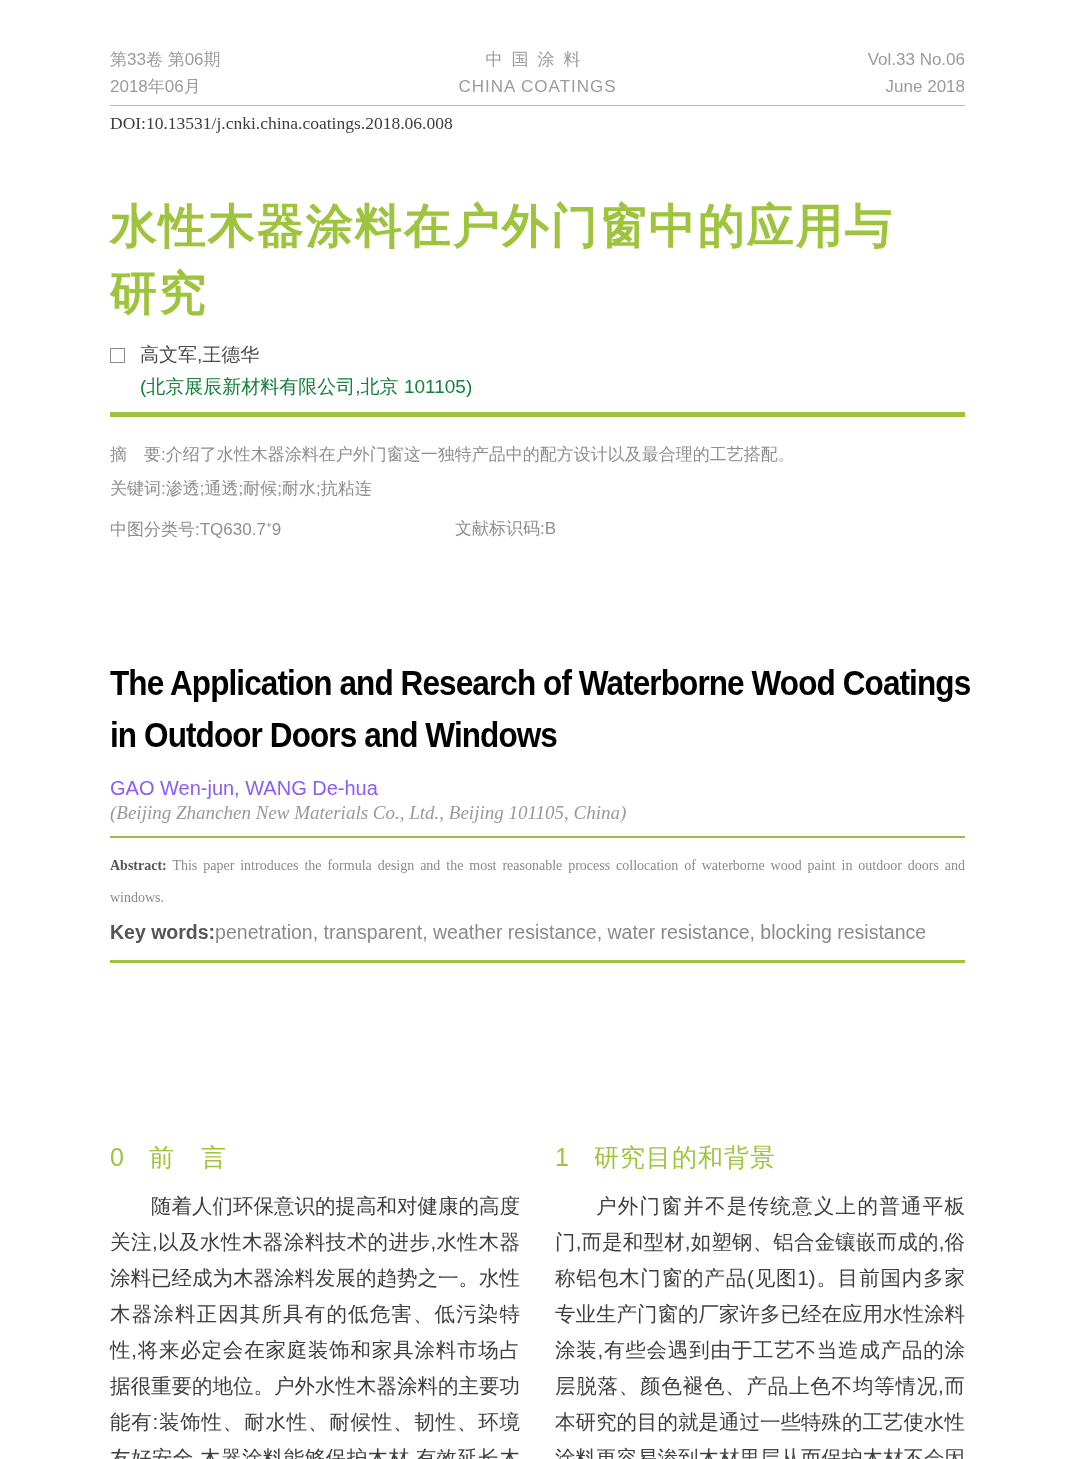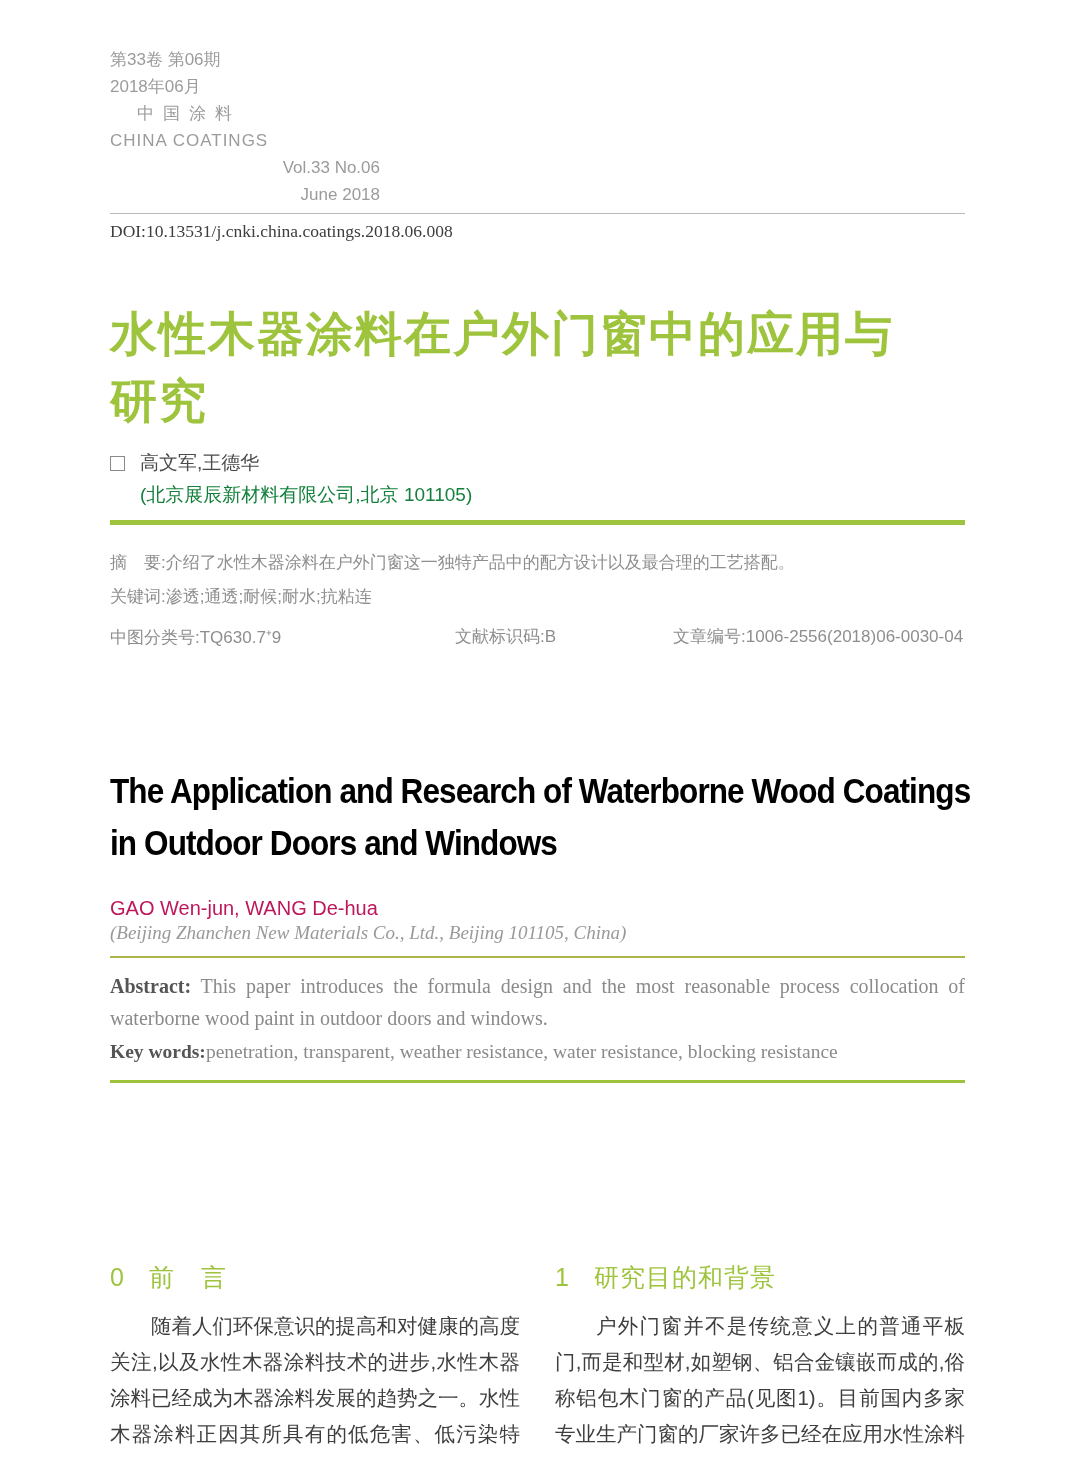--- a/index.html
+++ b/index.html
@@ -17,21 +17,20 @@
 
   
   .jheader {
     display: flex;
     justify-content: space-between;
     align-items: flex-start;
     padding-top: 46px;
     color: #9b9b9b;
     font-size: 17px;
     line-height: 27px;
-    flex-direction: column;
   }
   .jheader .left { text-align: left; width: 270px; }
   .jheader .center { text-align: center; flex: 1; }
   .jheader .center .cn { letter-spacing: 9px; }
   .jheader .center .en { letter-spacing: 1px; }
   .jheader .right { text-align: right; width: 270px; }
   .header-rule { border-bottom: 1px solid #b9b9b9; margin-top: 5px; }
   .doi-line {
     font-family: "Liberation Serif", serif;
     color: #3d3d3d;
@@ -83,43 +82,43 @@
   
   .title-en {
     margin-top: 116px;
     color: #000000;
     font-weight: bold;
     font-size: 35px;
     line-height: 52px;
     letter-spacing: -1px;
   }
   .title-en .tline { transform: scaleX(0.9); transform-origin: left center; white-space: nowrap; }
-  .authors-en { margin-top: 28px; color: #be185d; font-size: 20px; }
+  .authors-en { margin-top: 16px; color: #8b5cf6; font-size: 20px; }
   .affil-en {
     margin-top: 2px;
     font-family: "Liberation Serif", serif;
     font-style: italic;
     color: #999999;
     font-size: 19px;
   }
   .olive-rule-thin { height: 2px; background: #adb549; margin-top: 12px; }
 
   
   .abstract-en {
     margin-top: 12px;
     font-family: "Liberation Serif", serif;
     color: #8a8a8a;
-    font-size: 20px;
+    font-size: 14px;
     line-height: 32px;
     text-align: justify;
   }
   .abstract-en b, .keywords-en b { color: #555555; }
   .keywords-en {
     margin-top: 2px;
-    font-family: Liberation Serif, serif;
+    font-family: Liberation Sans, sans-serif;
     color: #8a8a8a;
     font-size: 19.5px;
     line-height: 32px;
   }
   .green-rule-med { height: 3px; background: #9ec43d; margin-top: 12px; }
 
   
   .columns { display: flex; gap: 35px; margin-top: 178px; }
   .col { width: 410px; }
   .sec-head {
@@ -174,21 +173,20 @@
     <div class="abstract-cn">
       <div class="row">
         <span>摘　要:</span><span>介绍了水性木器涂料在户外门窗这一独特产品中的配方设计以及最合理的工艺搭配。</span>
       </div>
       <div class="row">
         <span>关键词:</span><span>渗透;通透;耐候;耐水;抗粘连</span>
       </div>
       <div class="meta-row">
         <span class="m1"><span>中图分类号:</span><span>TQ630.7⁺9</span></span>
         <span class="m2"><span>文献标识码:</span><span>B</span></span>
-        <span class="m3"><span>文章编号:</span><span>1006-2556(2018)06-0030-04</span></span>
       </div>
     </div>
 
     <h2 class="title-en">
       <div class="tline">The Application and Research of Waterborne Wood Coatings</div>
       <div class="tline">in Outdoor Doors and Windows</div>
     </h2>
     <div class="authors-en">GAO Wen-jun, WANG De-hua</div>
     <div class="affil-en">(Beijing Zhanchen New Materials Co., Ltd., Beijing 101105, China)</div>
 

